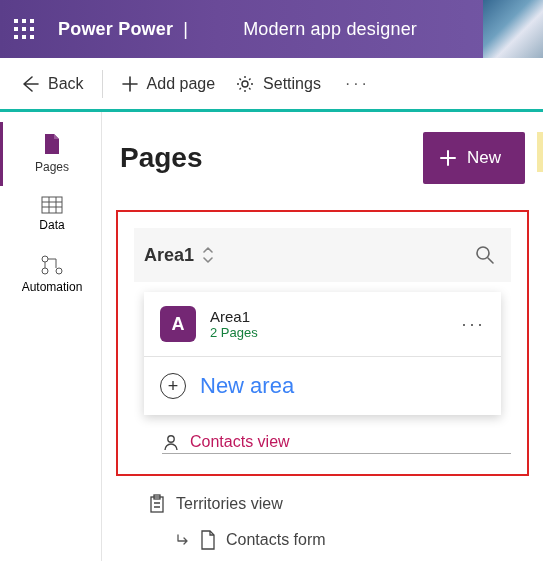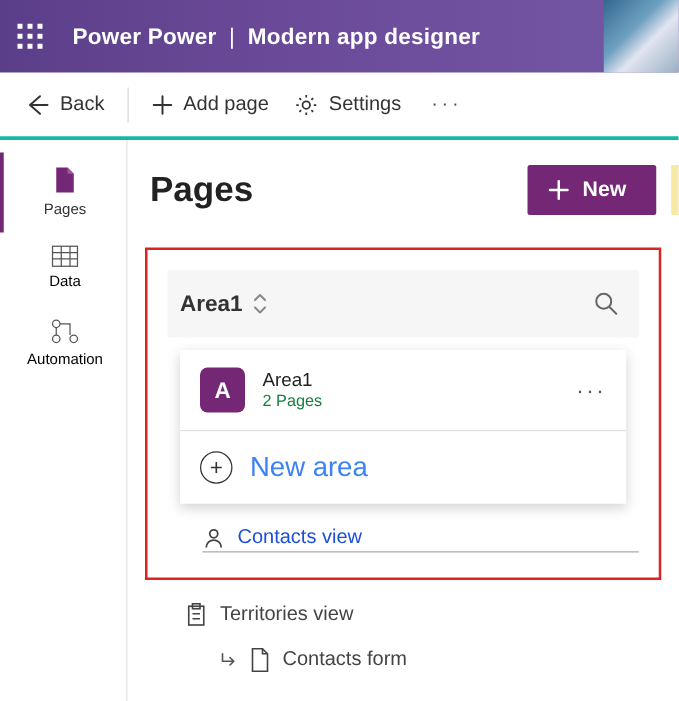--- a/index.html
+++ b/index.html
@@ -14,38 +14,38 @@
   }
   .header-photo {
     position:absolute; right:0; top:0; bottom:0; width:60px;
     background: linear-gradient(135deg,#2e6a8f,#6fa9c3 40%,#eef5f9 60%,#9db9c5);
     opacity:0.9;
   }
   .waffle { width:20px; height:20px; display:grid; grid-template-columns:repeat(3,4px); grid-template-rows:repeat(3,4px); gap:4px; margin-right:24px;}
   .waffle span { background:#fff; }
   .app-title { font-size:18px; font-weight:600; letter-spacing:0.2px;}
   .app-title .sep { margin:0 10px; font-weight:300;}
-  .app-sub { font-weight:700;}
+  .app-sub { font-weight:400;margin-left:45px;}
 
   
   .toolbar { height:54px; display:flex; align-items:center; padding:0 10px; border-bottom:3px solid #14b8a6;}
   .tb-btn { display:flex; align-items:center; gap:8px; padding:6px 10px; color:#333; font-size:16px; cursor:pointer; border-radius:2px;}
   .tb-div { width:1px; height:28px; background:#d9d9d9; margin:0 8px;}
   .icon { display:inline-flex; }
 
   
   .body { display:flex; height:calc(100% - 58px - 54px);}
   .leftrail { width:102px; border-right:1px solid #e4e4e4; padding-top:10px;}
   .rail-item { display:flex; flex-direction:column; align-items:center; gap:4px; padding:10px 0 12px; color:#000000; font-size:12px; cursor:pointer; border-left:3px solid transparent;}
   .rail-item.active { border-left-color:#742774; color:#333;}
   .rail-item svg { }
   .main { flex:1; padding:20px 18px 0 18px; position:relative;}
   .main-header { display:flex; align-items:center; justify-content:space-between; margin-bottom:26px;}
   .main-title { font-size:28px; font-weight:700; color:#222;}
-  .new-btn { background:#742774; color:#fff; border:none; height:40px; padding:0 24px 0 16px; font-size:17px; font-weight:700; display:flex; align-items:center; gap:10px; cursor:pointer; border-radius:2px;}
+  .new-btn { background:#742774; color:#fff; border:none; height:52px; padding:0 24px 0 16px; font-size:17px; font-weight:400; display:flex; align-items:center; gap:10px; cursor:pointer; border-radius:2px;}
   .yellow-strip { position:absolute; right:0; top:20px; width:6px; height:40px; background:#f6e9a6;}
 
   
   .red-box { border:2px solid #d22; padding:16px; margin-left:-4px; margin-right:-4px;}
   .area-row { height:54px; display:flex; align-items:center; justify-content:space-between; padding:0 16px 0 10px; background:#f6f6f6;}
   .area-name { font-size:18px; font-weight:600; color:#333; display:flex; align-items:center; gap:6px;}
   .chev-updown { color:#777;}
   .search-ic { color:#666; cursor:pointer;}
 
   .dropdown { background:#fff; box-shadow:0 3px 10px rgba(0,0,0,0.18); margin:10px 10px 0 10px;}
@@ -55,21 +55,21 @@
   .dd-text .t2 { font-size:13px; color:#15803d;}
   .dd-more { margin-left:auto; color:#555; cursor:pointer; font-size:18px; letter-spacing:2px;}
   .dd-sep { height:1px; background:#e2e2e2;}
   .dd-new { display:flex; align-items:center; gap:14px; padding:16px; cursor:pointer;}
   .dd-plus { width:26px; height:26px; border:1.5px solid #333; border-radius:50%; display:flex; align-items:center; justify-content:center; font-size:18px; color:#333;}
   .dd-new-label { font-size:22px; color:#3b82f6;}
 
   .tree { margin-top:6px; padding:4px 0 0 28px; color:#444;}
   .tree-row { display:flex; align-items:center; gap:10px; padding:8px 0; font-size:16px;}
   .tree-row.indent { padding-left:28px;}
-  .tree-row.contacts { border-bottom:1px solid #aaa; padding-bottom:2px; margin-bottom:4px; color:#1d4ed8;text-align:right;}
+  .tree-row.contacts { border-bottom:1px solid #aaa; padding-bottom:2px; margin-bottom:4px; color:#be185d;text-align:right;}
 </style>
 </head>
 <body>
 
 <div class="header">
   <div class="waffle">
     <span></span>
       <span></span>
       <span></span>
       <span></span>

